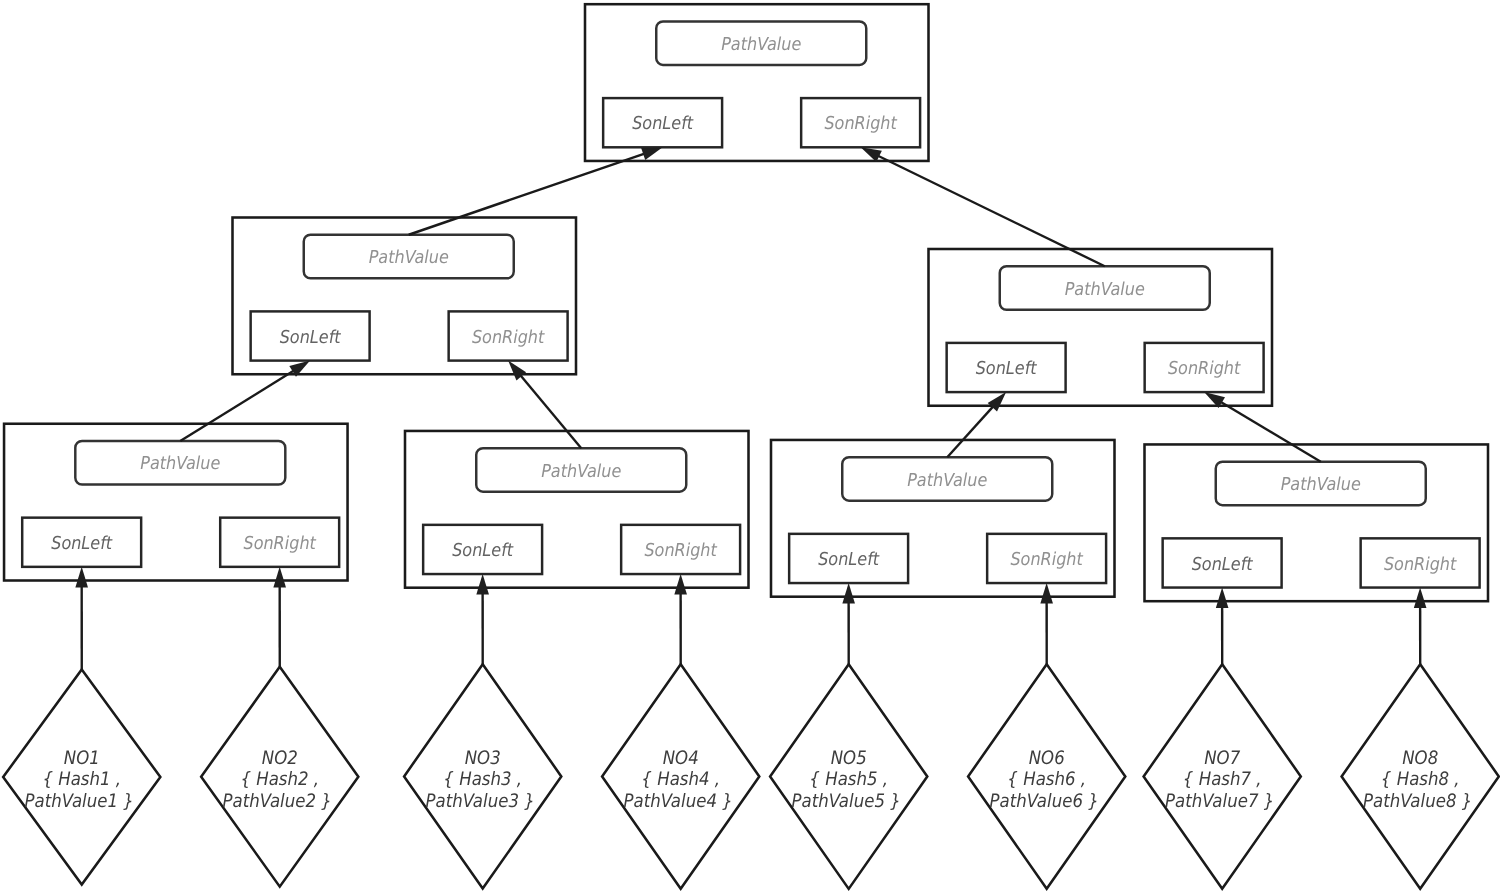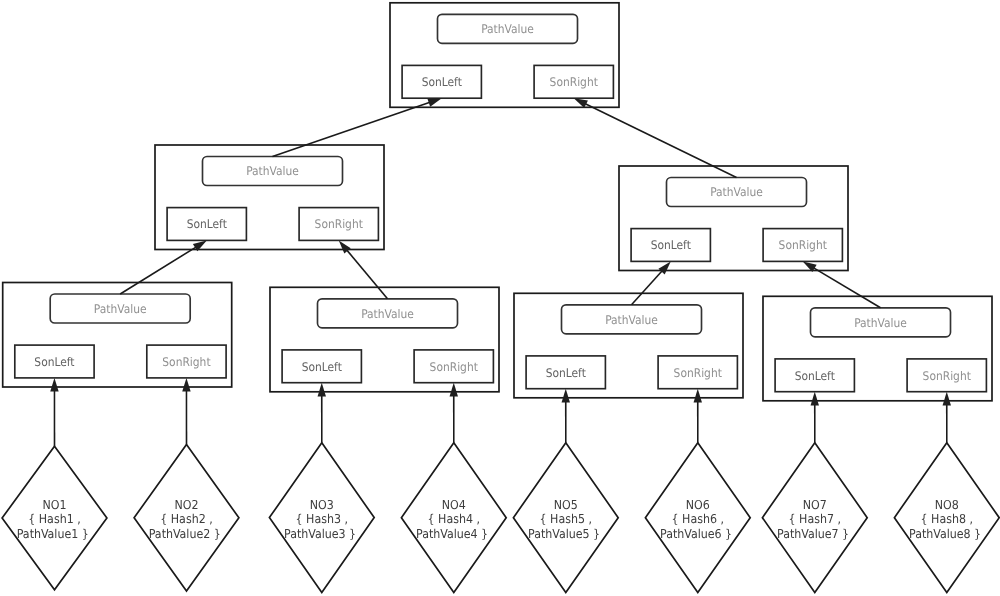--- a/index.html
+++ b/index.html
@@ -1,18 +1,18 @@
 <!DOCTYPE html>
 <html><head>
 <meta charset="utf-8">
 <title>Merkle Tree Diagram</title>
 <style>
   html,body{margin:0;padding:0;background:#ffffff;}
   body{width:1000px;height:596px;overflow:hidden;font-family:"DejaVu Sans",sans-serif;}
-  #diagram{position:relative;width:1000px;height:464px;}
+  #diagram{position:relative;width:1000px;height:464px;font-style:italic;}
   svg{display:block;}
   .node-box{fill:none;stroke:#1a1a1a;stroke-width:1.7;}
   .pv-box{fill:#ffffff;stroke:#333333;stroke-width:1.65;}
   .son-box{fill:#ffffff;stroke:#262626;stroke-width:1.65;}
   .diamond{fill:#ffffff;stroke:#1a1a1a;stroke-width:1.7;}
   .edge{fill:none;stroke:#1a1a1a;stroke-width:1.6;}
   .arrowhead{fill:#1f1f1f;stroke:none;}
   text{font-family:"DejaVu Sans",sans-serif;-webkit-font-smoothing:antialiased;text-rendering:geometricPrecision;}
   .t-pv{font-family:"DejaVu Sans Condensed","DejaVu Sans",sans-serif;font-size:11.9px;fill:#909090;text-anchor:middle;}
   .t-sl{font-family:"DejaVu Sans Condensed","DejaVu Sans",sans-serif;font-size:11.9px;fill:#636363;text-anchor:middle;}

